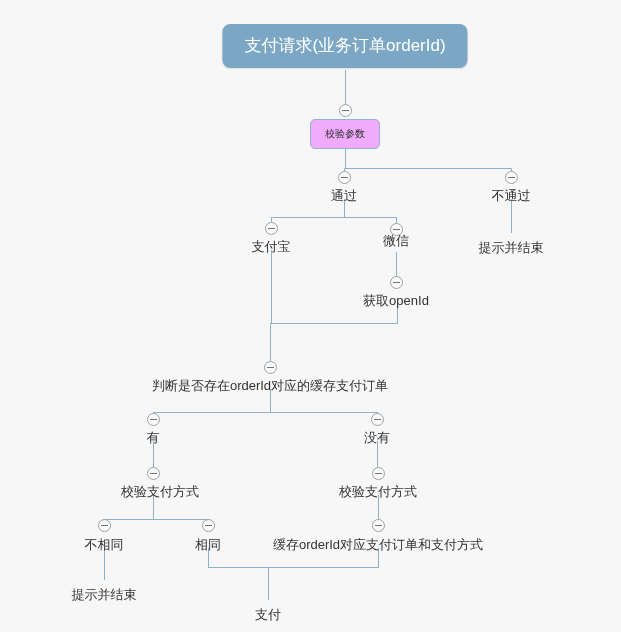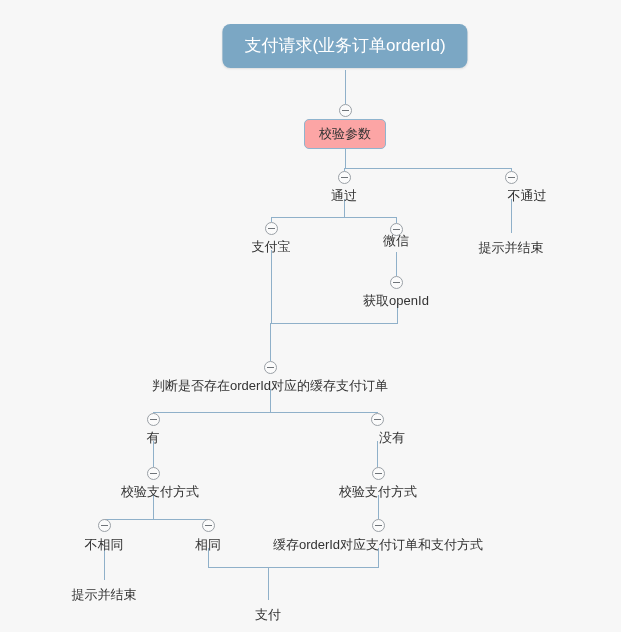--- a/index.html
+++ b/index.html
@@ -39,25 +39,25 @@
   .node.root {
     background: #7ba7c4;
     color: #ffffff;
     font-size: 17px;
     border-radius: 8px;
     padding: 11px 22px;
     line-height: 22px;
     box-shadow: 0 1px 2px rgba(0,0,0,0.10);
   }
   .node.boxed {
-    background: #fca5a5;
+    background: #f0abfc;
     border: 1px solid #8fb4ce;
     border-radius: 5px;
     padding: 6px 14px;
-    font-size: 13px;
+    font-size: 10px;
     line-height: 16px;
     color: #333333;
   }
   .toggle {
     position: absolute;
     width: 13px;
     height: 13px;
     margin-left: -6.5px;
     margin-top: -6.5px;
     border: 1px solid #9aa0a6;
@@ -100,34 +100,34 @@
       <path d="M208,548 L208,567 L268,567" fill="none" stroke="#8fb0c9" stroke-width="1" shape-rendering="crispEdges"></path>
       <path d="M378,548 L378,567 L268,567" fill="none" stroke="#8fb0c9" stroke-width="1" shape-rendering="crispEdges"></path>
       <path d="M268,567 L268,600" fill="none" stroke="#8fb0c9" stroke-width="1" shape-rendering="crispEdges"></path>
     </svg>
   <div id="node-layer">
       <div class="node root" style="left: 345px; top: 24px;">支付请求(业务订单orderId)</div>
       <div class="node boxed" style="left: 345px; top: 119px;">校验参数</div>
       <div class="toggle" style="left: 345px; top: 110px;"></div>
       <div class="node" style="left: 344px; top: 188px; text-align: center;">通过</div>
       <div class="toggle" style="left: 344px; top: 177px;"></div>
-      <div class="node" style="left: 511px; top: 188px; margin-left: 16px;">不通过</div>
+      <div class="node" style="left: 511px; top: 188px;">不通过</div>
       <div class="toggle" style="left: 511px; top: 177px;"></div>
       <div class="node" style="left: 511px; top: 240px;">提示并结束</div>
       <div class="node" style="left: 271px; top: 239px;">支付宝</div>
       <div class="toggle" style="left: 271px; top: 228px;"></div>
       <div class="node" style="left: 396px; top: 233px;">微信</div>
       <div class="toggle" style="left: 396px; top: 229px;"></div>
       <div class="node" style="left: 396px; top: 293px;">获取openId</div>
       <div class="toggle" style="left: 396px; top: 282px;"></div>
       <div class="node" style="left: 270px; top: 378px;">判断是否存在orderId对应的缓存支付订单</div>
       <div class="toggle" style="left: 270px; top: 367px;"></div>
       <div class="node" style="left: 153px; top: 430px;">有</div>
       <div class="toggle" style="left: 153px; top: 419px;"></div>
-      <div class="node" style="left: 392px; top: 430px;">没有</div>
+      <div class="node" style="left: 377px; top: 430px;">没有</div>
       <div class="toggle" style="left: 377px; top: 419px;"></div>
       <div class="node" style="left: 160px; top: 484px;">校验支付方式</div>
       <div class="toggle" style="left: 153px; top: 473px;"></div>
       <div class="node" style="left: 378px; top: 484px;">校验支付方式</div>
       <div class="toggle" style="left: 378px; top: 473px;"></div>
       <div class="node" style="left: 104px; top: 537px;">不相同</div>
       <div class="toggle" style="left: 104px; top: 525px;"></div>
       <div class="node" style="left: 208px; top: 537px; text-align: right;">相同</div>
       <div class="toggle" style="left: 208px; top: 525px;"></div>
       <div class="node" style="left: 378px; top: 537px;">缓存orderId对应支付订单和支付方式</div>

